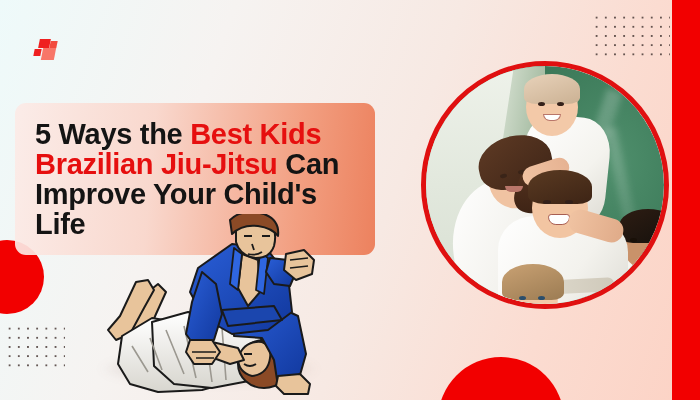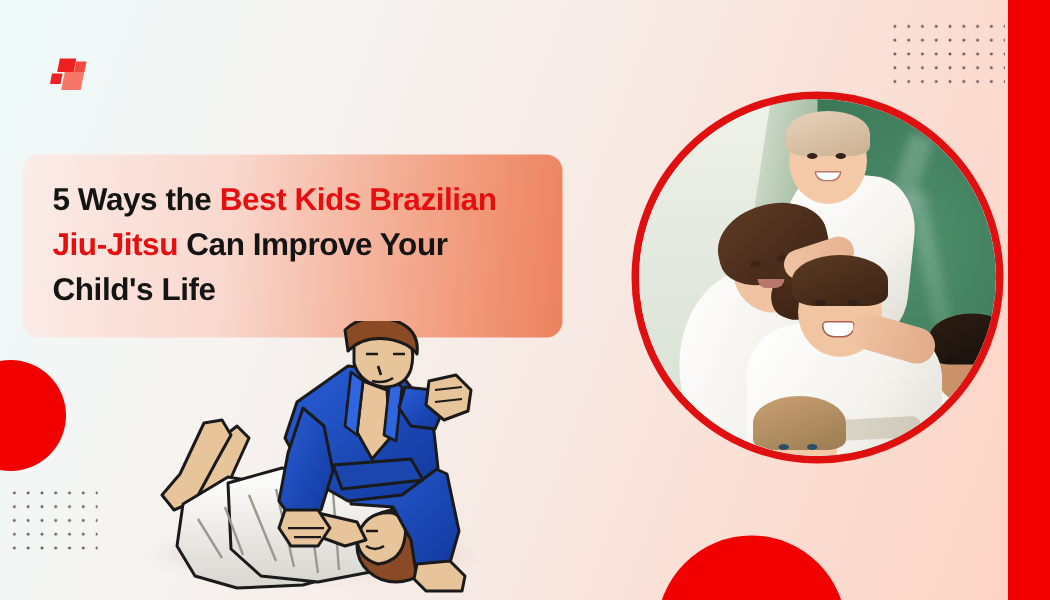--- a/index.html
+++ b/index.html
@@ -78,21 +78,21 @@
     padding:16px 18px 16px 20px;
     border-radius:11px;
     background:linear-gradient(95deg,
         rgba(252,235,231,0.92) 0%,
         rgba(249,214,203,0.94) 38%,
         rgba(242,156,125,0.96) 78%,
         rgba(236,126,90,0.97) 100%);
   }
   .title-card h1 {
     font-family:"Liberation Sans", sans-serif;
-    font-size:21px;
+    font-size:29px;
     line-height:30px;
     font-weight:bold;
     letter-spacing:-0.3px;
     color:#141414;
   }
   .title-card h1 .hl { color:#e60f0f; }
 
   
   .photo-ring {
     position:absolute;

